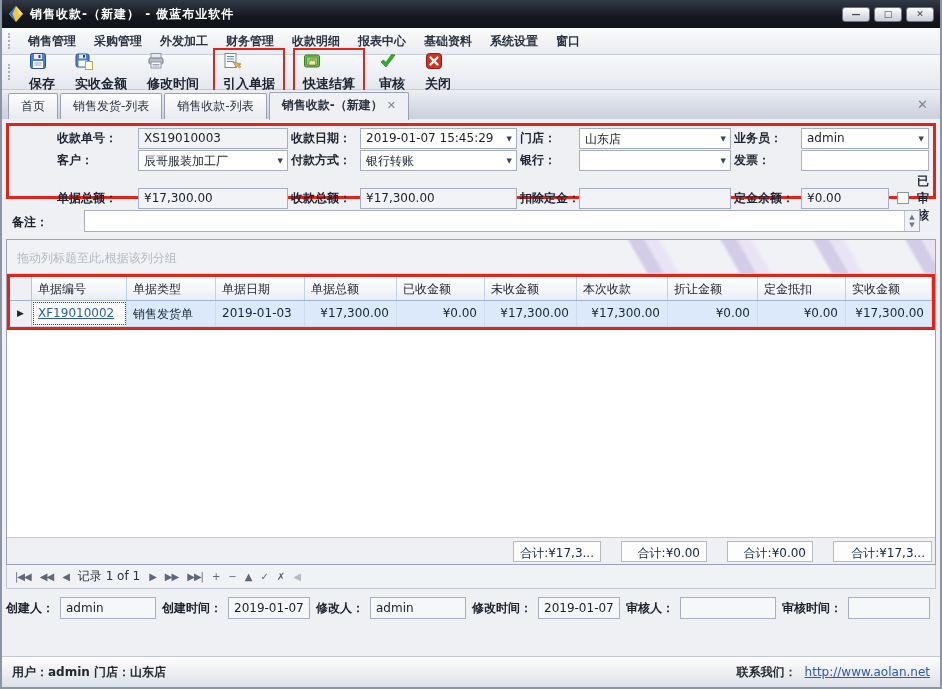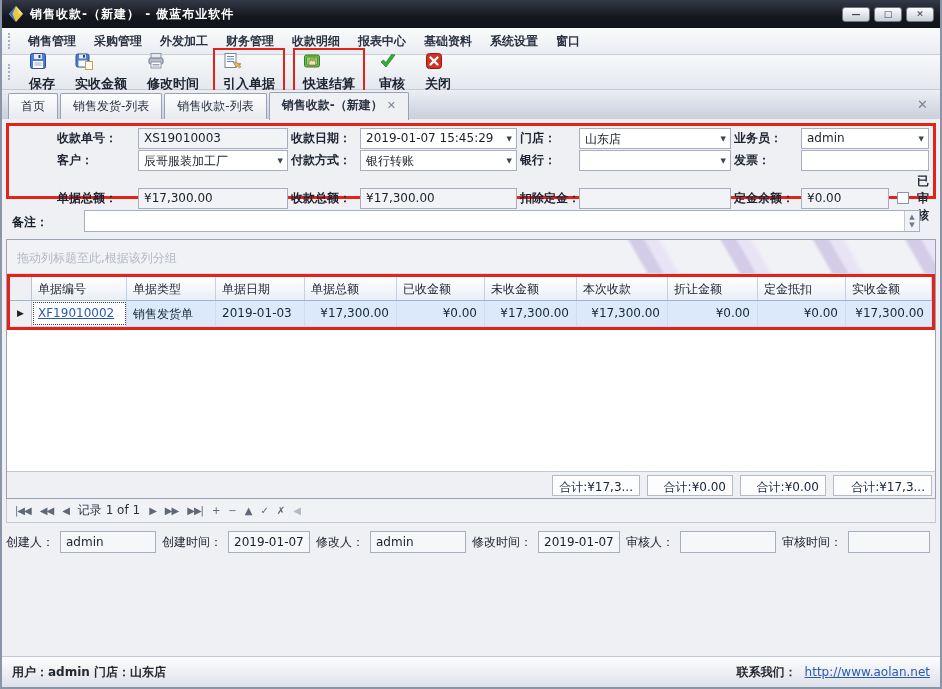--- a/index.html
+++ b/index.html
@@ -65,21 +65,21 @@
   .remark-input { flex:1; }
   .remark-sb { width:15px; background:#f1f2f5; border-left:1px solid #c3c9d4;
     display:flex; flex-direction:column; justify-content:space-between; align-items:center;
     font-size:7px; color:#6f7888; font-family:"DejaVu Sans",sans-serif; padding:2px 0; }
   .remark-spacer { width:16px; flex:none; }
   
   .dtab-row { margin-top:9px; height:23px; display:flex; }
   .dtab { border:1px solid #98a2b4; border-bottom:none; background:#f4f5f8; padding:4px 10px;
     font-weight:bold; color:#1d2330; border-radius:2px 2px 0 0; }
   
-  .gridpanel { border:1px solid #98a2b4; background:#fff; height:260px;
+  .gridpanel { border:1px solid #98a2b4; background:#fff; height:326px;
     display:flex; flex-direction:column; overflow:hidden; }
   .grouppanel { height:34px; background:#f1f2f6; position:relative;
     color:#b3b8c2; padding:10px 0 0 10px; border-bottom:1px solid #d4d9e2; }
   .grouppanel::after { content:""; position:absolute; right:0; top:0; bottom:0; width:320px;
     background:repeating-linear-gradient(60deg, rgba(176,158,214,0) 0 26px,
       rgba(176,158,214,.45) 30px 40px, rgba(232,226,245,.9) 44px 52px, rgba(176,158,214,0) 58px 80px); }
   .red-wrap { border:3px solid #e42318; flex:none; }
   .gcols { display:grid;
     grid-template-columns:22px 95px 89px 89px 92px 88px 92px 91px 90px 88px minmax(0,1fr); }
   .ghead { height:24px; background:linear-gradient(#ffffff,#e9eef6);
@@ -90,35 +90,35 @@
   .grow { height:26px; background:#dce9fa; border-bottom:1px solid #c9d9ee; }
   .grow .gc { padding:5px 6px 0 6px; border-right:1px solid #cfdcf0; color:#15253e;
     white-space:nowrap; overflow:hidden; }
   .grow .num { text-align:right; padding-right:7px; }
   .grow .gc0 { background:#eef0f4; border-right:1px solid #b9c2d0; color:#222;
     font-size:9px; padding:7px 0 0 7px; font-family:"DejaVu Sans",sans-serif; }
   .cell-focus { background:#fff; outline:1px dotted #444; outline-offset:-2px; }
   .doclink { color:#2b5bb0; text-decoration:underline; }
   .grid-filler { flex:1; background:#fff; }
   .totalsrow { height:27px; background:#eef0f3; border-top:1px solid #c3c9d4;
-    display:flex; justify-content:flex-end; align-items:center; gap:7px; padding:0 3px; }
+    display:flex; justify-content:flex-end; align-items:center; gap:20px; padding:0 3px; }
   .totbox { height:21px; background:#fdfdfe; border:1px solid #b4bac6; padding:3px 6px 0;
     text-align:right; color:#15253e; white-space:nowrap; overflow:hidden; }
   .tb0 { width:88px; } .tb1 { width:86px; } .tb2 { width:86px; } .tb3 { width:99px; }
   
   .navbar { height:24px; background:#f0f2f5; border:1px solid #c3c9d4; border-top:none;
     display:flex; align-items:center; gap:9px; padding:0 8px; color:#5d6878;
     font-family:"DejaVu Sans",sans-serif; }
   .navg { font-size:10px; letter-spacing:-1px; }
   .nav-text { color:#2a3140; font-size:12px; letter-spacing:0;
     font-family:"DejaVu Sans","Liberation Sans",sans-serif; }
   .nav-dis { color:#b3bac6; }
   
   .auditrow { margin-top:6px; height:26px; display:flex; align-items:center; gap:6px; }
-  .alabel { font-weight:normal; white-space:nowrap;text-align:center; }
+  .alabel { font-weight:bold; white-space:nowrap;text-align:center; }
   .afield { height:22px; border:1px solid #a6aec0; background:#f6f7f9; padding:3px 5px 0;
     white-space:nowrap; overflow:hidden; }
   .aw1 { width:96px; } .aw2 { width:82px; }
   
   .statusbar { height:31px; flex:none; background:linear-gradient(#fdfdfe,#dde1e9);
     border-top:1px solid #c0c6d2; display:flex; align-items:center; padding:0 10px; }
   .status-left { font-weight:bold; color:#23282f; }
   .status-right { margin-left:auto; display:flex; align-items:center; gap:8px; }
   .contact { font-weight:bold; color:#23282f; }
   .weblink { color:#2b5bb0; text-decoration:underline; }

